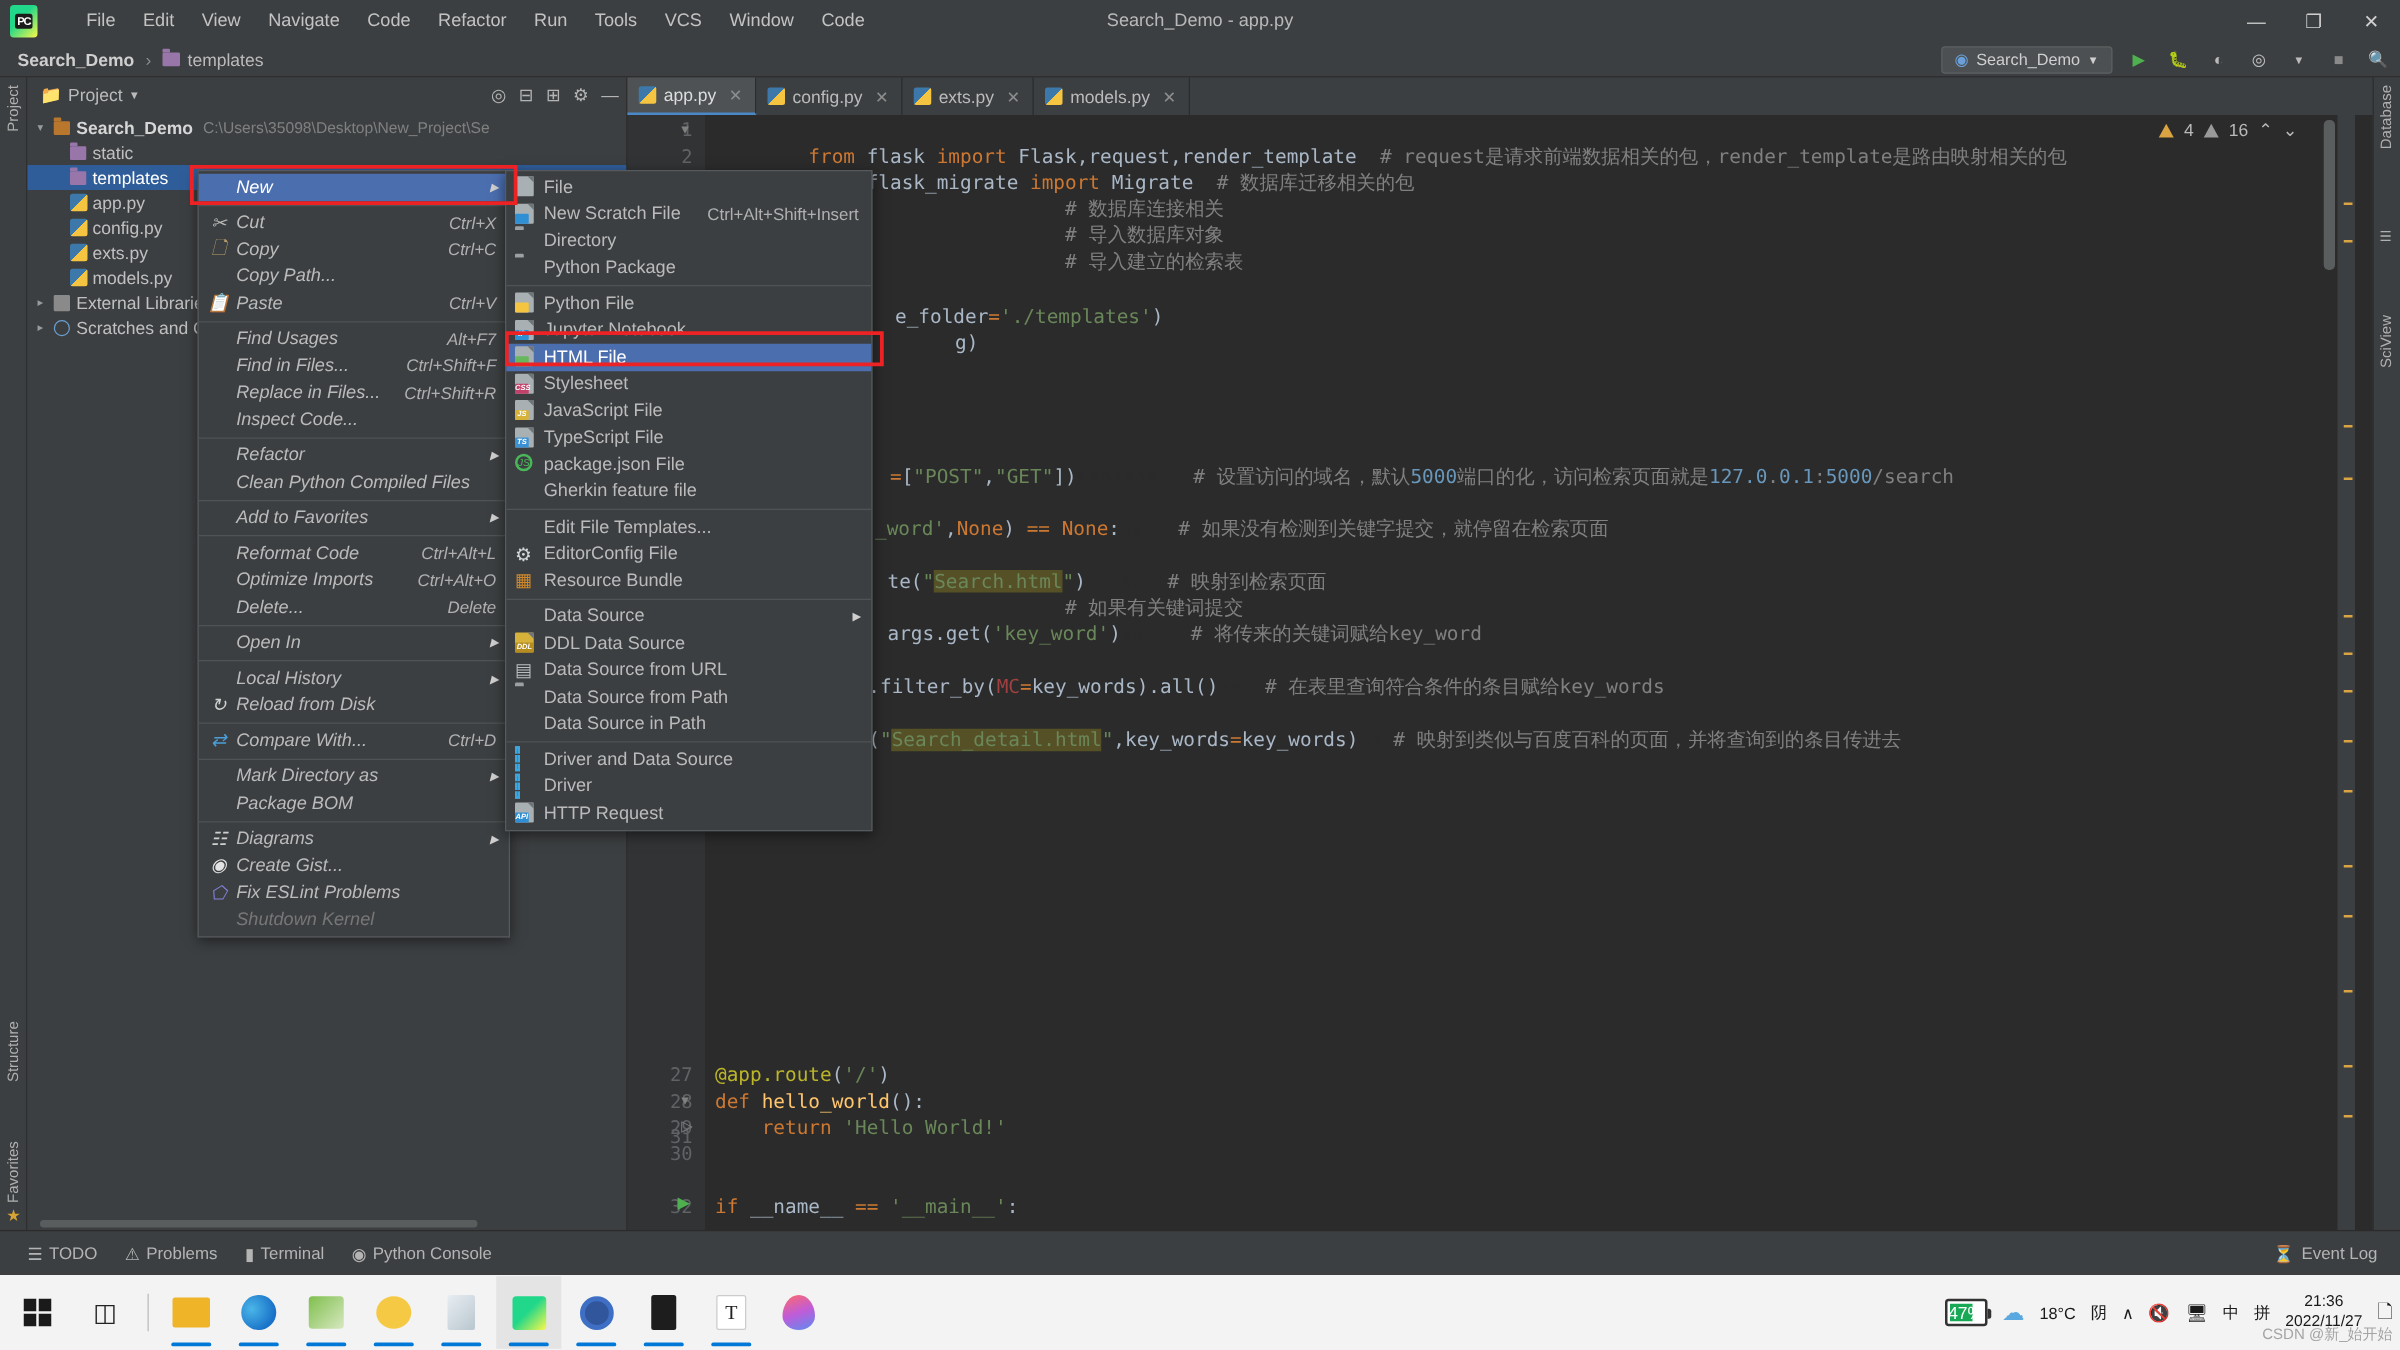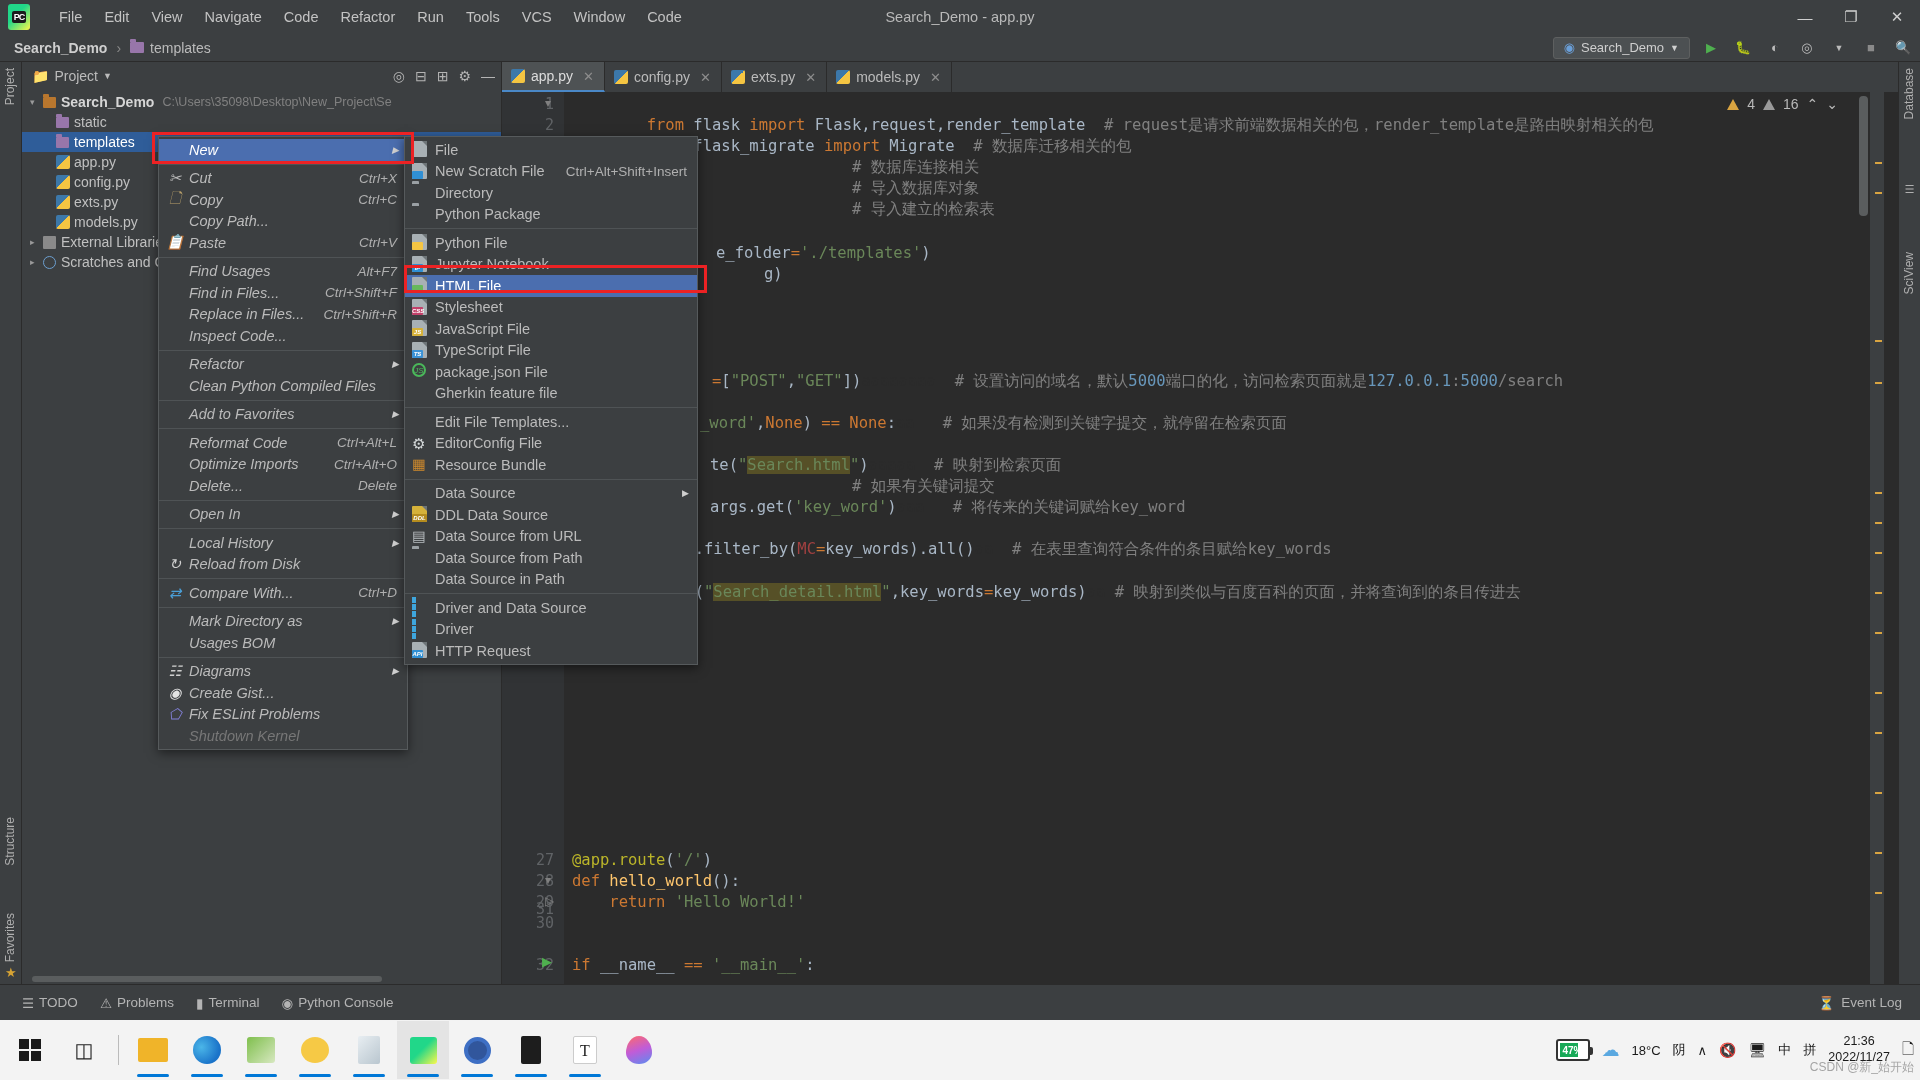--- a/index.html
+++ b/index.html
@@ -13,21 +13,21 @@
   }
   .app { position: relative; width: 1920px; height: 1080px; }
 
   
   .titlebar {
     position: absolute; top: 0; left: 0; width: 1920px; height: 34px;
     background: #3c3f41; display: flex; align-items: center;
     color: #bbbbbb; font-size: 14.5px;
   }
   .pc-logo {
-    width: 22px; height: 26px; margin-left: 8px; margin-right: 18px;
+    width: 22px; height: 26px; margin-left: 8px; margin-right: 28px;
     border-radius: 3px; position: relative; overflow: hidden;
     background: linear-gradient(135deg, #21d789 0%, #21d789 40%, #fcf84a 100%);
     display:flex; align-items:center; justify-content:center;
   }
   .pc-logo span { color:#000; font-size:9px; font-weight:bold; letter-spacing:-1px;
     background:#1b1b1b; color:#fff; padding:1px 2px; border-radius:2px; }
   .menubar { display: flex; align-items: center; gap: 0px; }
   .menubar .mi { padding: 4px 11px; color: #c3c3c3; font-size: 14.5px; cursor: default; }
   .win-title { position: absolute; left: 50%; transform: translateX(-50%);
     color: #b9b9b9; font-size: 14.5px; white-space: nowrap; }
@@ -172,21 +172,21 @@
   }
   .tb-left { display: flex; align-items: center; gap: 2px; padding-left: 4px; }
   .tb-btn { width: 52px; height: 58px; display:flex; align-items:center; justify-content:center; position: relative; }
   .tb-btn.active { background: #e4e4e4; }
   .tb-btn .underline { position:absolute; bottom:2px; left: 10px; right: 10px; height:3px; background:#0078d7; border-radius:2px; }
   .tb-right { position: absolute; right: 0; display: flex; align-items: center; gap: 12px; padding-right: 6px; color: #1a1a1a; font-size: 13px; }
   .tb-clock { text-align: center; line-height: 1.25; font-size: 12.5px; color: #1a1a1a; }
   .battery { width: 34px; height: 22px; border: 2px solid #333; border-radius: 3px; position: relative; background: #fff;
     display:flex; align-items:center; justify-content:center; font-size:10px; }
   .battery .fill { position:absolute; left:2px; top:2px; bottom:2px; width: 60%; background:#18a957;}
-  .battery .lbl { position: relative; color: #fff; font-weight: bold; font-size: 10px; z-index: 2;}
+  .battery .lbl { position: relative; color: #fff; font-weight: normal; font-size: 14px; z-index: 2;}
   .battery::after { content:''; position:absolute; right:-5px; top: 6px; width:3px; height:8px; background:#333; border-radius:0 2px 2px 0;}
   .winlogo { width: 22px; height: 22px; display:grid; grid-template-columns: 1fr 1fr; grid-template-rows: 1fr 1fr; gap:2px;}
   .winlogo i { background:#1a1a1a; display:block; }
 
   
   .ctxmenu {
     position: absolute; top: 136px; left: 158px; width: 250px;
     background: #3c3f41; border: 1px solid #565a5c; z-index: 40;
     font-size: 14.5px; color: #bbbbbb; padding: 2px 0;
     box-shadow: 0 3px 10px rgba(0,0,0,.5);
@@ -579,21 +579,21 @@
       <span>Compare With...</span>
       <span class="sc">Ctrl+D</span>
     </div>
     <div class="sepline"></div>
 
     <div class="row">
       <span>Mark Directory as</span>
       <span class="arw">▶</span>
     </div>
     <div class="row">
-      <span>Usages BOM</span>
+      <span>Package BOM</span>
     </div>
     <div class="sepline"></div>
 
     <div class="row">
       <span class="mico" style="color:#cfcfcf;">☷</span>
       <span>Diagrams</span>
       <span class="arw">▶</span>
     </div>
     <div class="row">
       <span class="mico" style="color:#e3e3e3;">◉</span>

